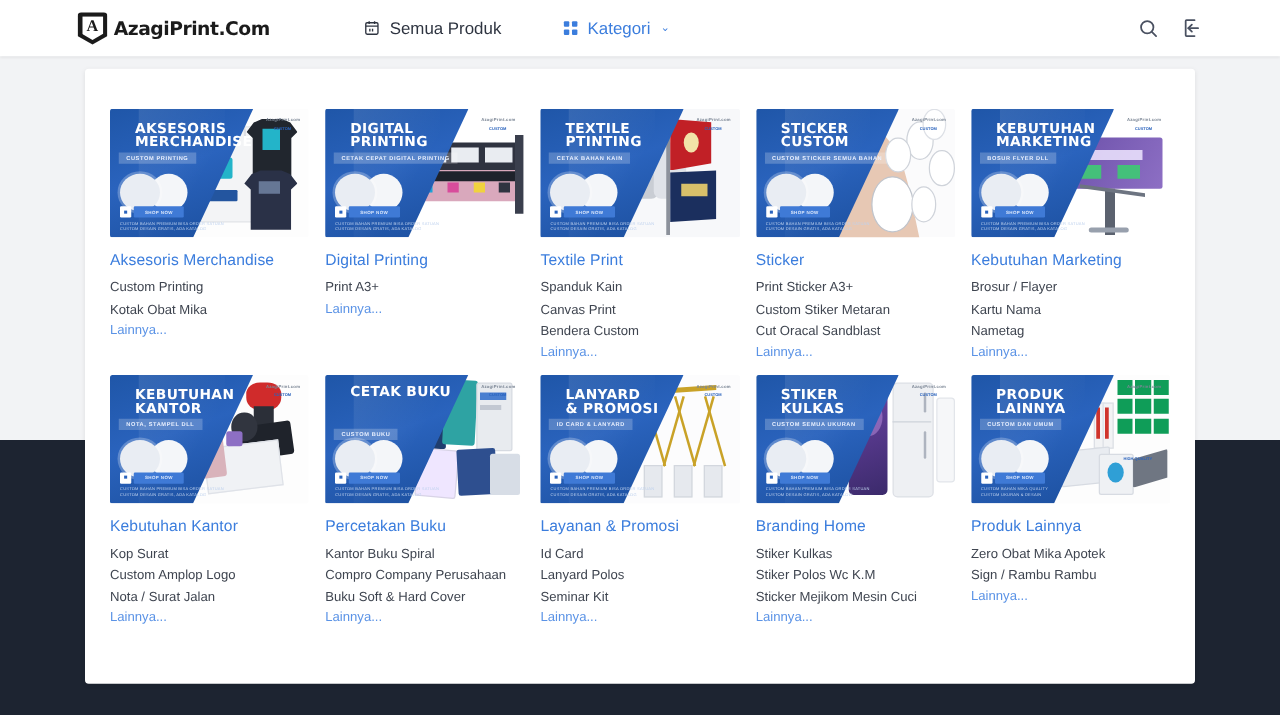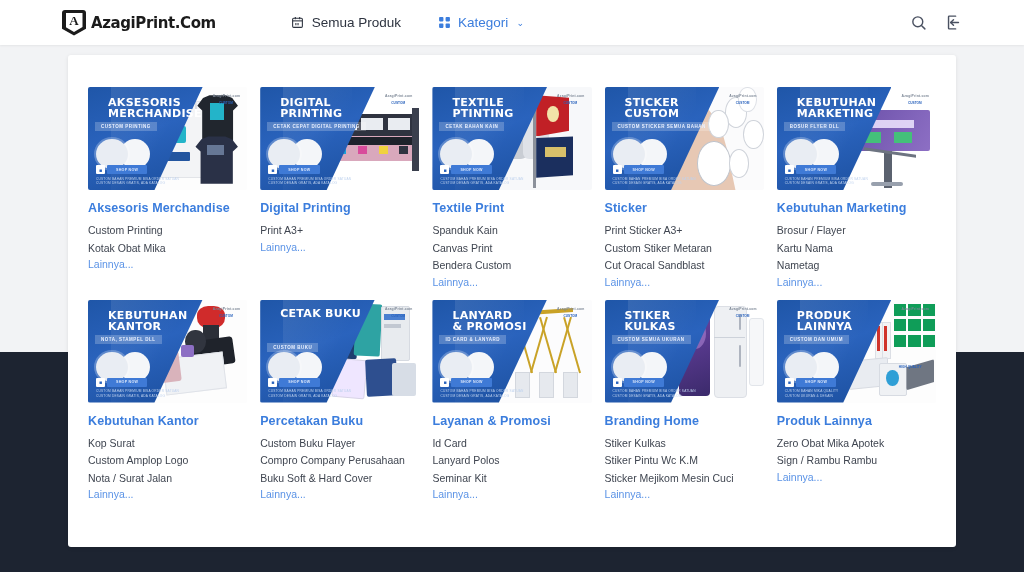--- a/index.html
+++ b/index.html
@@ -46,21 +46,21 @@
     display:flex;align-items:center;justify-content:center;
     font-weight:bold;font-size:13px;color:#1b1b1b;
     font-family:"Liberation Serif",serif;
     padding-bottom:3px;box-sizing:border-box;
   }
   .brand-name{
     font-size:15px;font-weight:bold;color:#1b1b1b;
     letter-spacing:-.4px;
     font-family:"DejaVu Sans",sans-serif;
   }
-  .nav-links{display:flex;align-items:flex-end;margin-left:75px;gap:36px;}
+  .nav-links{display:flex;align-items:flex-end;margin-left:75px;gap:48px;}
   .nav-item{display:flex;align-items:center;gap:7px;font-size:13.5px;cursor:pointer;}
   .nav-item.dark{color:#2e3440;}
   .nav-item.blue{color:#3b7ddd;}
   .nav-ic{display:inline-flex;width:14px;height:14px;align-items:center;justify-content:center;}
   .chev{font-size:9px;margin-left:1px;}
   .nav-right{margin-left:auto;margin-right:62px;display:flex;align-items:center;gap:18px;}
   .nav-right .ico{width:17px;height:17px;color:#4a5161;cursor:pointer;display:flex;}
 
   
   .content-card{
@@ -140,21 +140,21 @@
   .b-wm{
     position:absolute;right:7px;top:7px;z-index:4;
     font-size:3.4px;color:#7b8695;letter-spacing:.2px;font-weight:bold;
   }
   .b-badge{
     position:absolute;z-index:4;font-size:3.2px;color:#2a63bd;font-weight:bold;
   }
 
   
   .cat-title{
-    margin-top:11px;font-size:12.5px;font-weight:bold;color:#3b7ddd;
+    margin-top:11px;font-size:12.5px;font-weight:normal;color:#3b7ddd;
     letter-spacing:.1px;cursor:pointer;
   }
   .cat-list{list-style:none;margin:7px 0 0 0;padding:0;}
   .cat-list li{
     font-size:10.5px;color:#3f4550;line-height:17.5px;cursor:pointer;
   }
   .cat-more{
     margin-top:1px;font-size:10.5px;color:#5b93e6;cursor:pointer;
   }
 
@@ -502,21 +502,21 @@
       </div>
       <div class="b-foot">
               <div>CUSTOM BAHAN PREMIUM BISA ORDER SATUAN</div>
               <div>CUSTOM DESAIN GRATIS, ADA KATALOG</div>
             </div>
       <div class="b-wm">AzagiPrint.com</div>
       <div class="b-badge" style="right:9%;top:14%">CUSTOM</div>
     </div>
     <div class="cat-title">Percetakan Buku</div>
     <ul class="cat-list">
-            <li>Custom Buku Flayer</li>
+            <li>Kantor Buku Spiral</li>
             <li>Compro Company Perusahaan</li>
             <li>Buku Soft &amp; Hard Cover</li>
           </ul>
     <div class="cat-more">Lainnya...</div>
   </div>
         <div class="cat">
     <div class="banner">
       <div class="photo">
               <div class="ph-inner" style="background:#fcfcfd">
      <div class="shape" style="left:16%;top:16%;width:2.5%;height:56%;background:#c9a227;transform:rotate(16deg)"></div>
@@ -586,21 +586,21 @@
       <div class="b-foot">
               <div>CUSTOM BAHAN PREMIUM BISA ORDER SATUAN</div>
               <div>CUSTOM DESAIN GRATIS, ADA KATALOG</div>
             </div>
       <div class="b-wm">AzagiPrint.com</div>
       <div class="b-badge" style="right:9%;top:14%">CUSTOM</div>
     </div>
     <div class="cat-title">Branding Home</div>
     <ul class="cat-list">
             <li>Stiker Kulkas</li>
-            <li>Stiker Pintu Wc K.M</li>
+            <li>Stiker Polos Wc K.M</li>
             <li>Sticker Mejikom Mesin Cuci</li>
           </ul>
     <div class="cat-more">Lainnya...</div>
   </div>
         <div class="cat">
     <div class="banner">
       <div class="photo">
               <div class="ph-inner" style="background:#fdfdfd">
      <div class="shape" style="left:54%;top:4%;width:14%;height:12%;background:#0f9d58"></div>
      <div class="shape" style="left:70%;top:4%;width:14%;height:12%;background:#0f9d58"></div>

